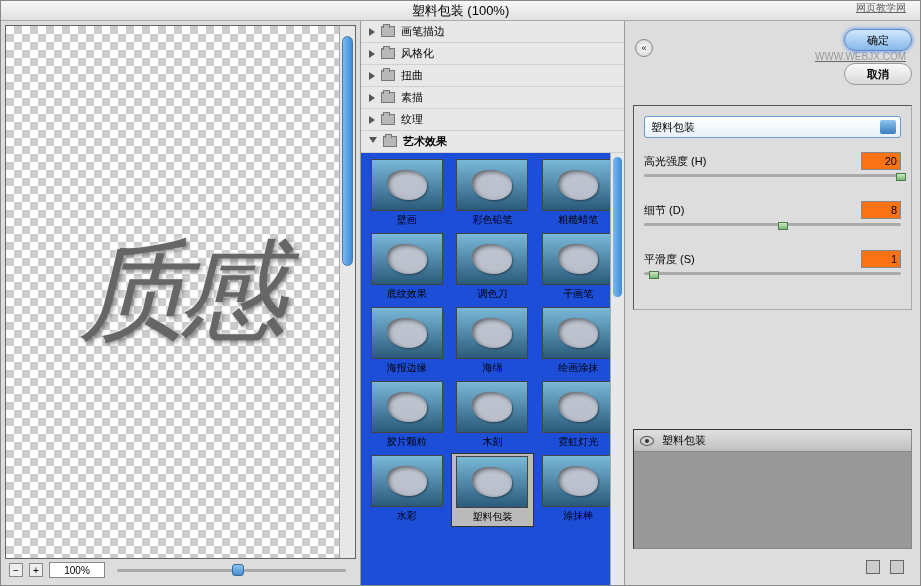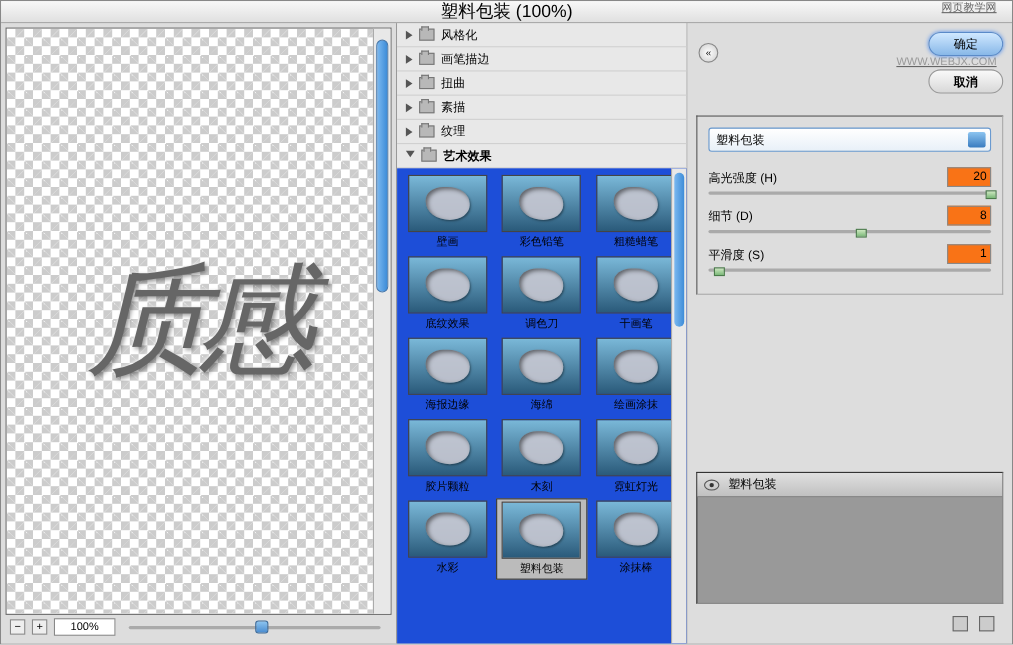--- a/index.html
+++ b/index.html
@@ -1,19 +1,19 @@
 <!DOCTYPE html>
 <html><head>
 <meta charset="utf-8">
 <style>
 * { box-sizing: border-box; margin: 0; padding: 0; }
 body { font-family: "Microsoft YaHei", Arial, sans-serif; font-size: 11px; background: #f0f0f0; }
 .window { width: 921px; height: 586px; background: #ddd; border: 1px solid #888; position: relative; }
 .titlebar { height: 20px; background: linear-gradient(#f8f8f8,#e0e0e0); border-bottom: 1px solid #aaa; display: flex; align-items: center; justify-content: center; position: relative; }
-.titlebar .title { font-size: 16px; }
+.titlebar .title { font-size: 13px; }
 .watermark { position: absolute; right: 14px; top: 2px; font-size: 10px; color: #666; text-align: right; line-height: 1; text-decoration: underline; }
 .watermark small { font-size: 10px; color: #999; display:block;margin-top:39px;}
 .content { display: flex; height: calc(100% - 20px); }
 .preview-pane { width: 360px; background: #ddd; border-right: 1px solid #999; display: flex; flex-direction: column; padding: 4px; }
 .preview-frame { flex: 1; background: #fff; border: 1px solid #666; position: relative; overflow: hidden; display: flex; }
 .checker { flex: 1; background-image: 
   linear-gradient(45deg,#ccc 25%,transparent 25%),
   linear-gradient(-45deg,#ccc 25%,transparent 25%),
   linear-gradient(45deg,transparent 75%,#ccc 75%),
   linear-gradient(-45deg,transparent 75%,#ccc 75%);
@@ -51,21 +51,21 @@
 
 .right-pane { flex: 1; background: #ddd; display: flex; flex-direction: column; padding: 8px; gap: 8px; }
 .collapse-btn { width: 18px; height: 18px; background: radial-gradient(#fff,#ccc); border: 1px solid #888; border-radius: 50%; font-size: 9px; display:flex;align-items:center;justify-content:center; position: absolute; left: 2px; top: 10px;}
 .right-top { display: flex; justify-content: flex-end; gap: 0; flex-direction: column; align-items: flex-end; position: relative;}
 .btn { width: 68px; height: 22px; border-radius: 11px; border: 1px solid #5a8ac8; background: linear-gradient(#d0e8ff,#88b8e8); font-size: 11px; cursor:pointer; margin-bottom: 12px; display:flex;align-items:center;justify-content:center;}
 .btn.secondary { background: linear-gradient(#fafafa,#d8d8d8); border-color: #999; font-weight: bold;}
 .btn.primary { box-shadow: 0 0 4px #4a8cf0; }
 .settings-box { background: #ddd; border: 1px inset #aaa; padding: 10px; flex-shrink: 0;}
 .dropdown { width: 100%; height: 22px; background: linear-gradient(#fff,#e8f0f8); border: 1px solid #6a9ad0; border-radius: 3px; display: flex; align-items: center; padding: 0 6px; position: relative; margin-bottom: 14px;}
 .dropdown::after { content: ""; position: absolute; right: 4px; top: 3px; width: 16px; height: 14px; background: linear-gradient(#8cc4f0,#3a7cc0); border-radius: 2px;}
-.slider-row { margin-bottom: 10px; }
+.slider-row { margin-bottom: 24px; }
 .slider-head { display: flex; justify-content: space-between; align-items: center; margin-bottom: 4px;}
 .slider-input { width: 40px; height: 18px; border: 1px solid #888; background: #f97316; text-align: right; padding: 0 3px; font-size: 11px;}
 .slider-track { height: 3px; background: #aaa; position: relative; border-radius: 2px;}
 .slider-handle { position: absolute; top: -1px; width: 10px; height: 8px; background: linear-gradient(#cde8c0,#7ab878); border: 1px solid #4a7a4a; }
 .spacer { flex: 1; }
 .layer-box { height: 120px; background: #999; border: 1px inset #888; display: flex; flex-direction: column;}
 .layer-head { height: 22px; background: linear-gradient(#e0e0e0,#c0c0c0); display: flex; align-items: center; padding: 0 6px; gap: 8px; border-bottom: 1px solid #888;}
 .eye { width: 14px; height: 10px; border: 1px solid #555; border-radius: 50%; position: relative; display:flex;align-items:center;justify-content:center;}
 .eye::after{content:"";width:4px;height:4px;background:#333;border-radius:50%;}
 .bottom-icons { height: 20px; display: flex; justify-content: flex-end; align-items: center; gap: 10px; padding: 0 8px;}
@@ -102,26 +102,26 @@
           <div class="zoom-handle"></div>
         </div>
       </div>
     </div>
 
     <div class="filter-pane">
       <div class="cat-list" id="catlist">
           <div class="cat-item">
             <span class="tri "></span>
   <span class="folder"></span>
+  <span>画笔描边</span>
+          </div>
+          <div class="cat-item">
+            <span class="tri "></span>
+  <span class="folder"></span>
   <span>风格化</span>
-          </div>
-          <div class="cat-item">
-            <span class="tri "></span>
-  <span class="folder"></span>
-  <span>画笔描边</span>
           </div>
           <div class="cat-item">
             <span class="tri "></span>
   <span class="folder"></span>
   <span>扭曲</span>
           </div>
           <div class="cat-item">
             <span class="tri "></span>
   <span class="folder"></span>
   <span>素描</span>

